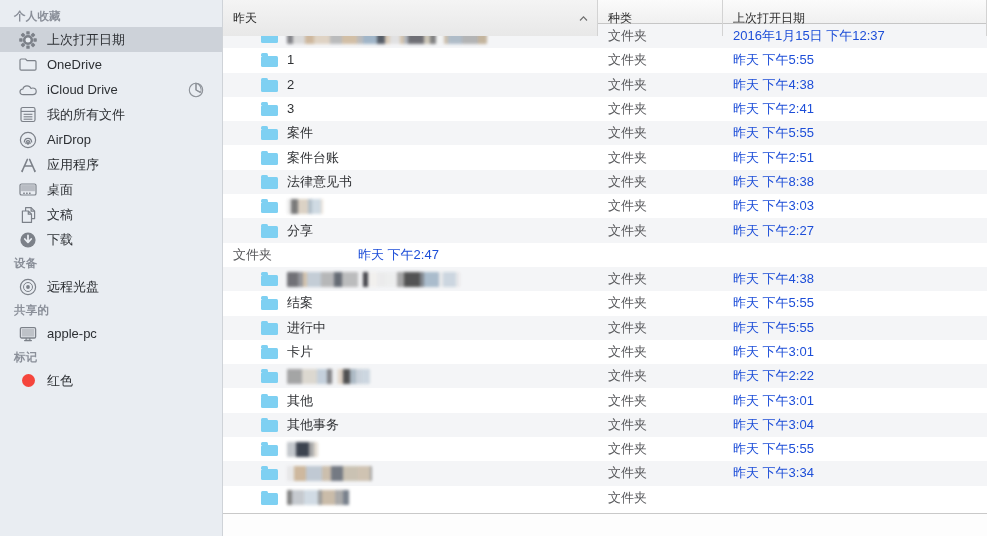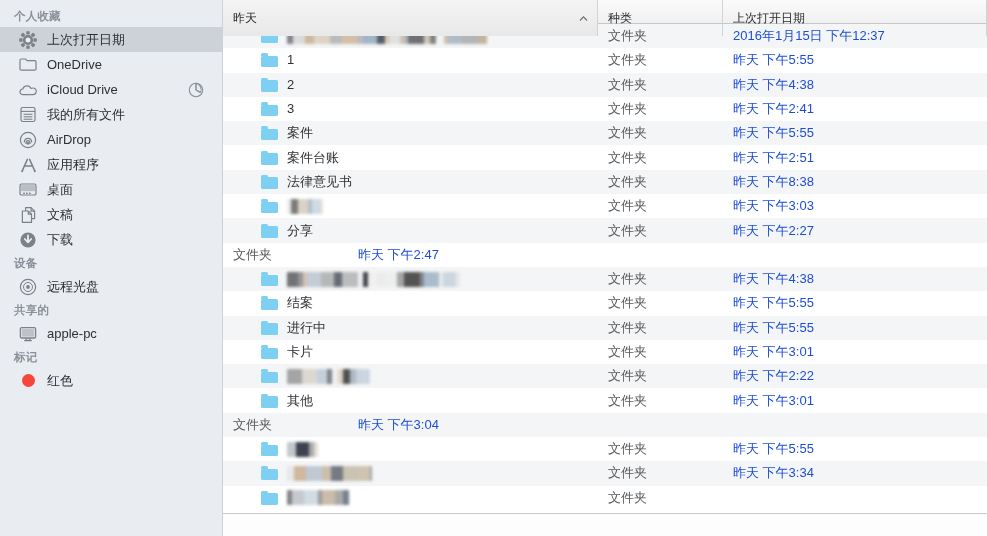--- a/index.html
+++ b/index.html
@@ -624,20 +624,27 @@
             <span class="fname">其他</span>
           </div>
           <div class="cell c-kind">
             <span>文件夹</span>
           </div>
           <div class="cell c-date">
             <span>昨天 下午3:01</span>
           </div>
         </div>
         <div class="row alt">
+          <div class="cell c-name">
+            <span class="folder-ico">
+              <span class="tab"></span>
+              <span class="body"></span>
+            </span>
+            <span class="fname">其他事务</span>
+          </div>
           <div class="cell c-kind">
             <span>文件夹</span>
           </div>
           <div class="cell c-date">
             <span>昨天 下午3:04</span>
           </div>
         </div>
         <div class="row">
           <div class="cell c-name">
             <span class="folder-ico">

